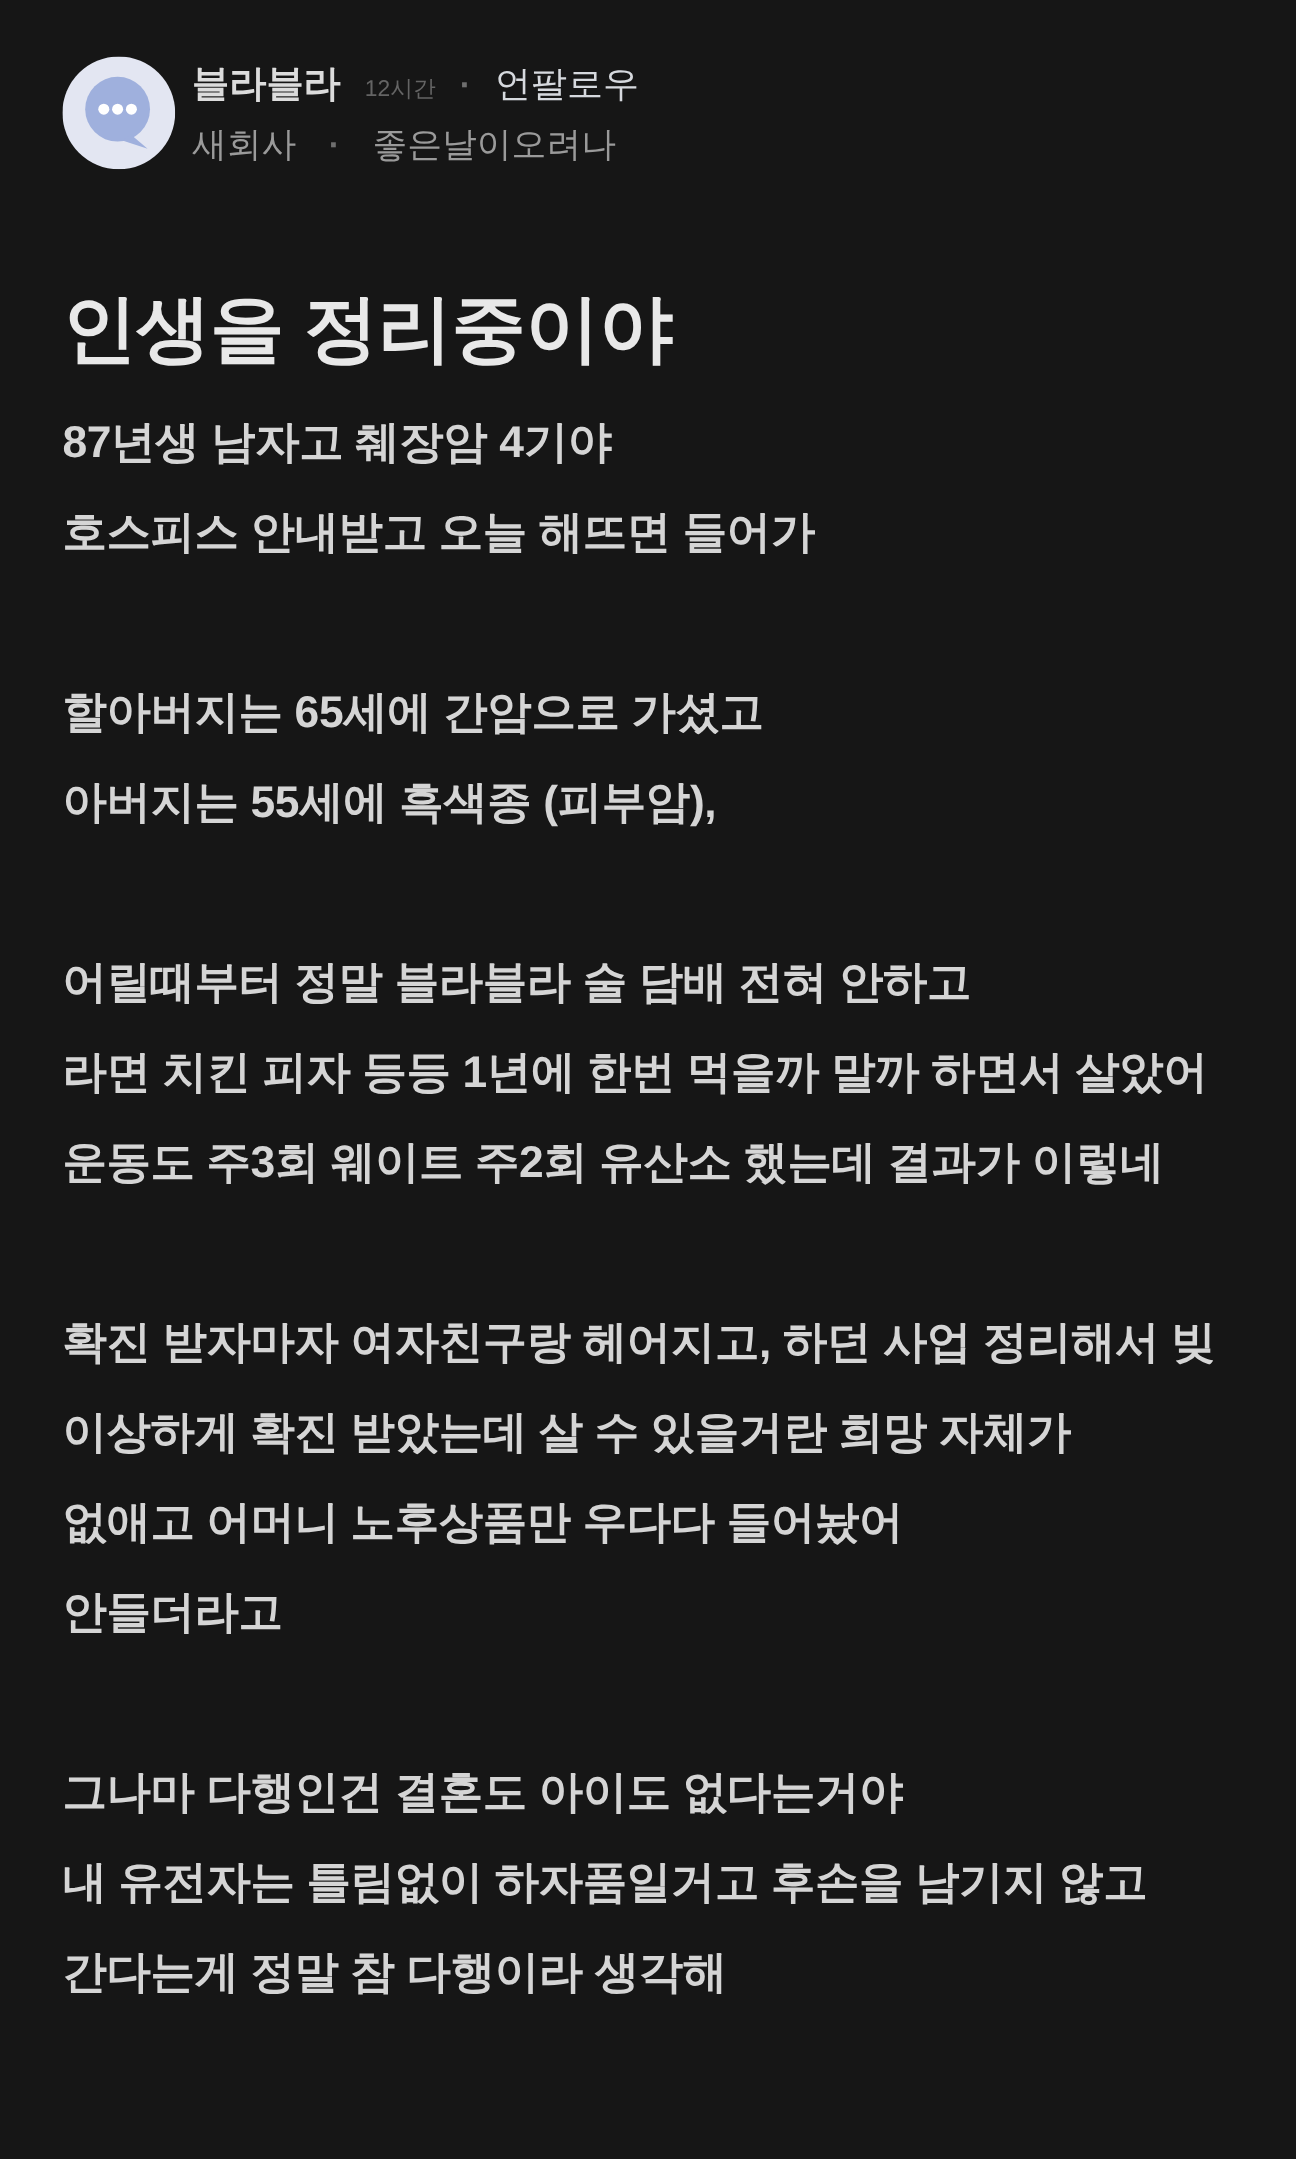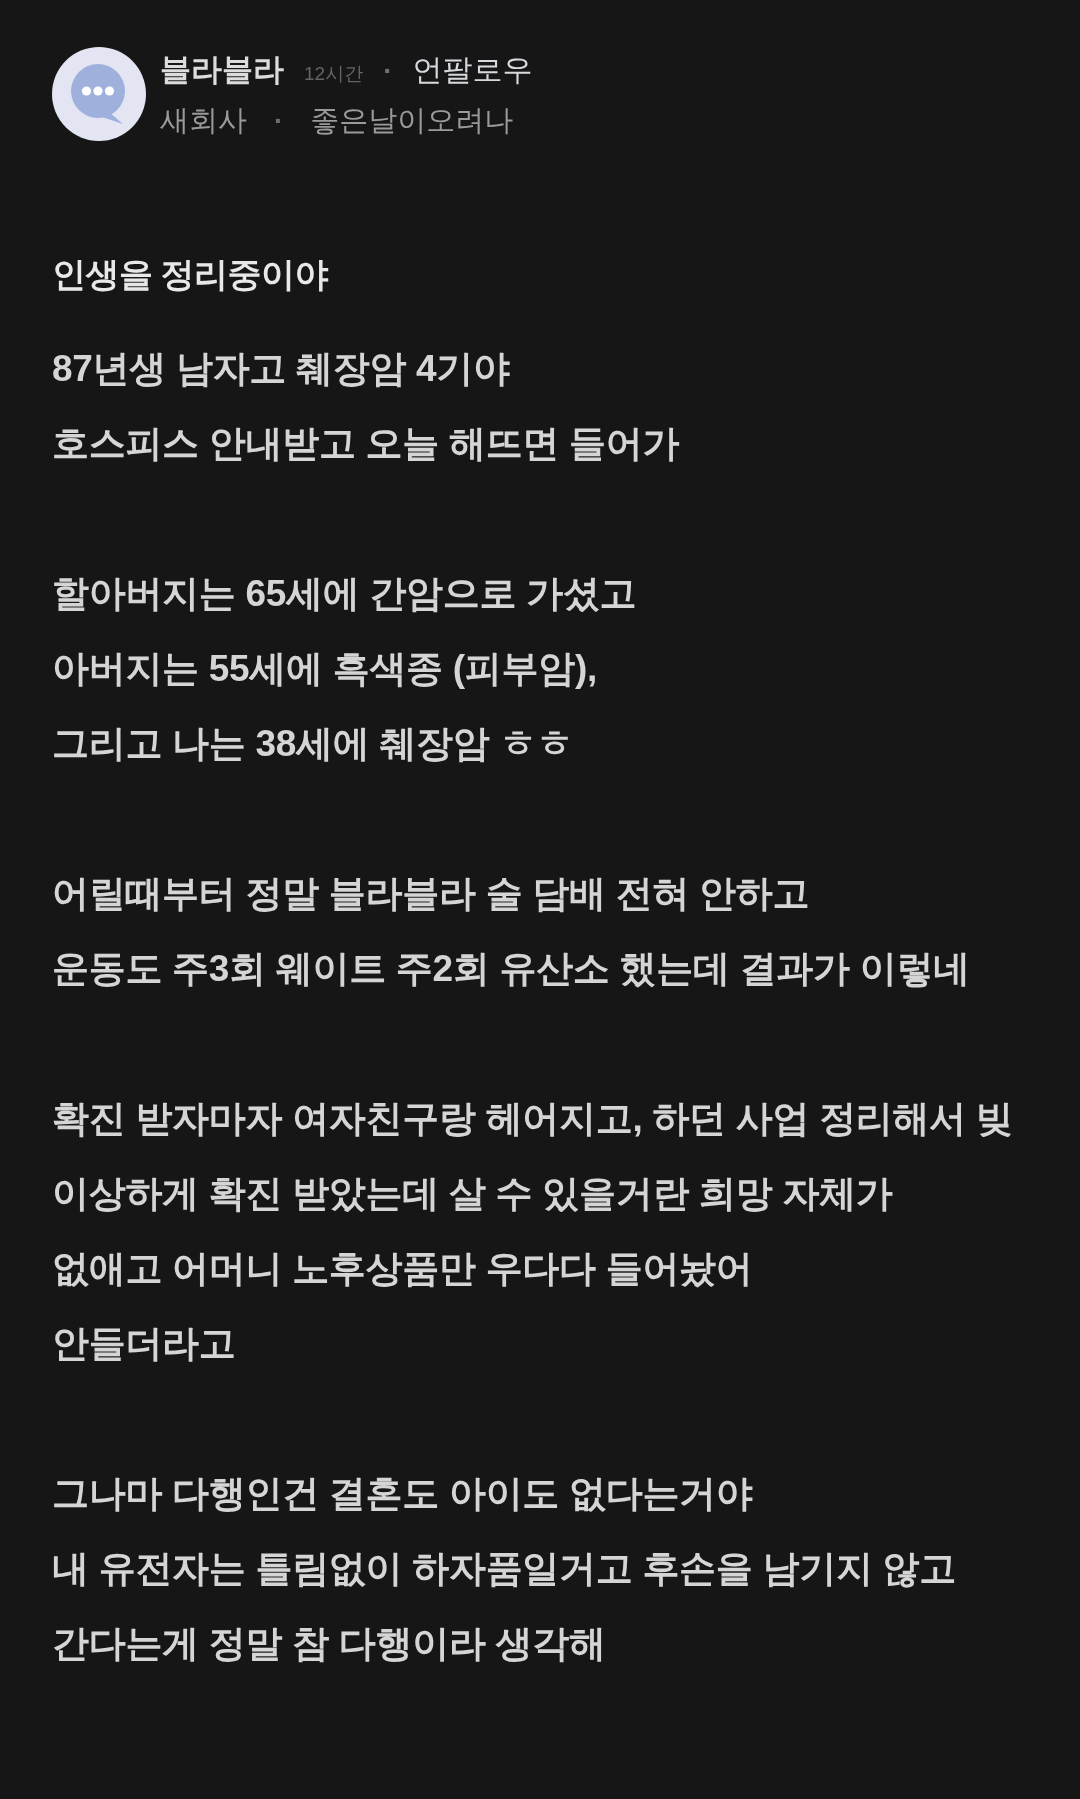--- a/index.html
+++ b/index.html
@@ -62,26 +62,25 @@
   .header-row2 {
     display: flex;
     align-items: baseline;
     gap: 27px;
     font-size: 29px;
     color: var(--meta-text);
   }
 
   .post-title {
     margin: 103px 50px 0 52px;
-    font-size: 34px;
+    font-size: 62px;
     line-height: 62px;
     font-weight: bold;
     letter-spacing: -0.5px;
     color: var(--title-text);
-    font-family: Liberation Serif, serif;
   }
   .post-body {
     margin: 25px 40px 0 52px;
     font-weight: bold;
   }
   .body-line {
     font-size: 37px;
     line-height: 75px;
     letter-spacing: -0.3px;
     color: var(--body-text);
@@ -120,23 +119,23 @@
   </div>
 
   <h1 class="post-title">인생을 정리중이야</h1>
 
   <div class="post-body">
       <div class="body-line">87년생 남자고 췌장암 4기야</div>
       <div class="body-line">호스피스 안내받고 오늘 해뜨면 들어가</div>
       <div class="body-line">&nbsp;</div>
       <div class="body-line">할아버지는 65세에 간암으로 가셨고</div>
       <div class="body-line">아버지는 55세에 흑색종 (피부암),</div>
-      <div class="body-line">그리고 나는 38세에 췌장암 ㅎㅎ</div>
       <div class="body-line">&nbsp;</div>
       <div class="body-line">어릴때부터 정말 블라블라 술 담배 전혀 안하고</div>
+      <div class="body-line">라면 치킨 피자 등등 1년에 한번 먹을까 말까 하면서 살았어</div>
       <div class="body-line">운동도 주3회 웨이트 주2회 유산소 했는데 결과가 이렇네</div>
       <div class="body-line">&nbsp;</div>
       <div class="body-line">확진 받자마자 여자친구랑 헤어지고, 하던 사업 정리해서 빚</div>
       <div class="body-line">이상하게 확진 받았는데 살 수 있을거란 희망 자체가</div>
       <div class="body-line">없애고 어머니 노후상품만 우다다 들어놨어</div>
       <div class="body-line">안들더라고</div>
       <div class="body-line">&nbsp;</div>
       <div class="body-line">그나마 다행인건 결혼도 아이도 없다는거야</div>
       <div class="body-line">내 유전자는 틀림없이 하자품일거고 후손을 남기지 않고</div>
       <div class="body-line">간다는게 정말 참 다행이라 생각해</div>

